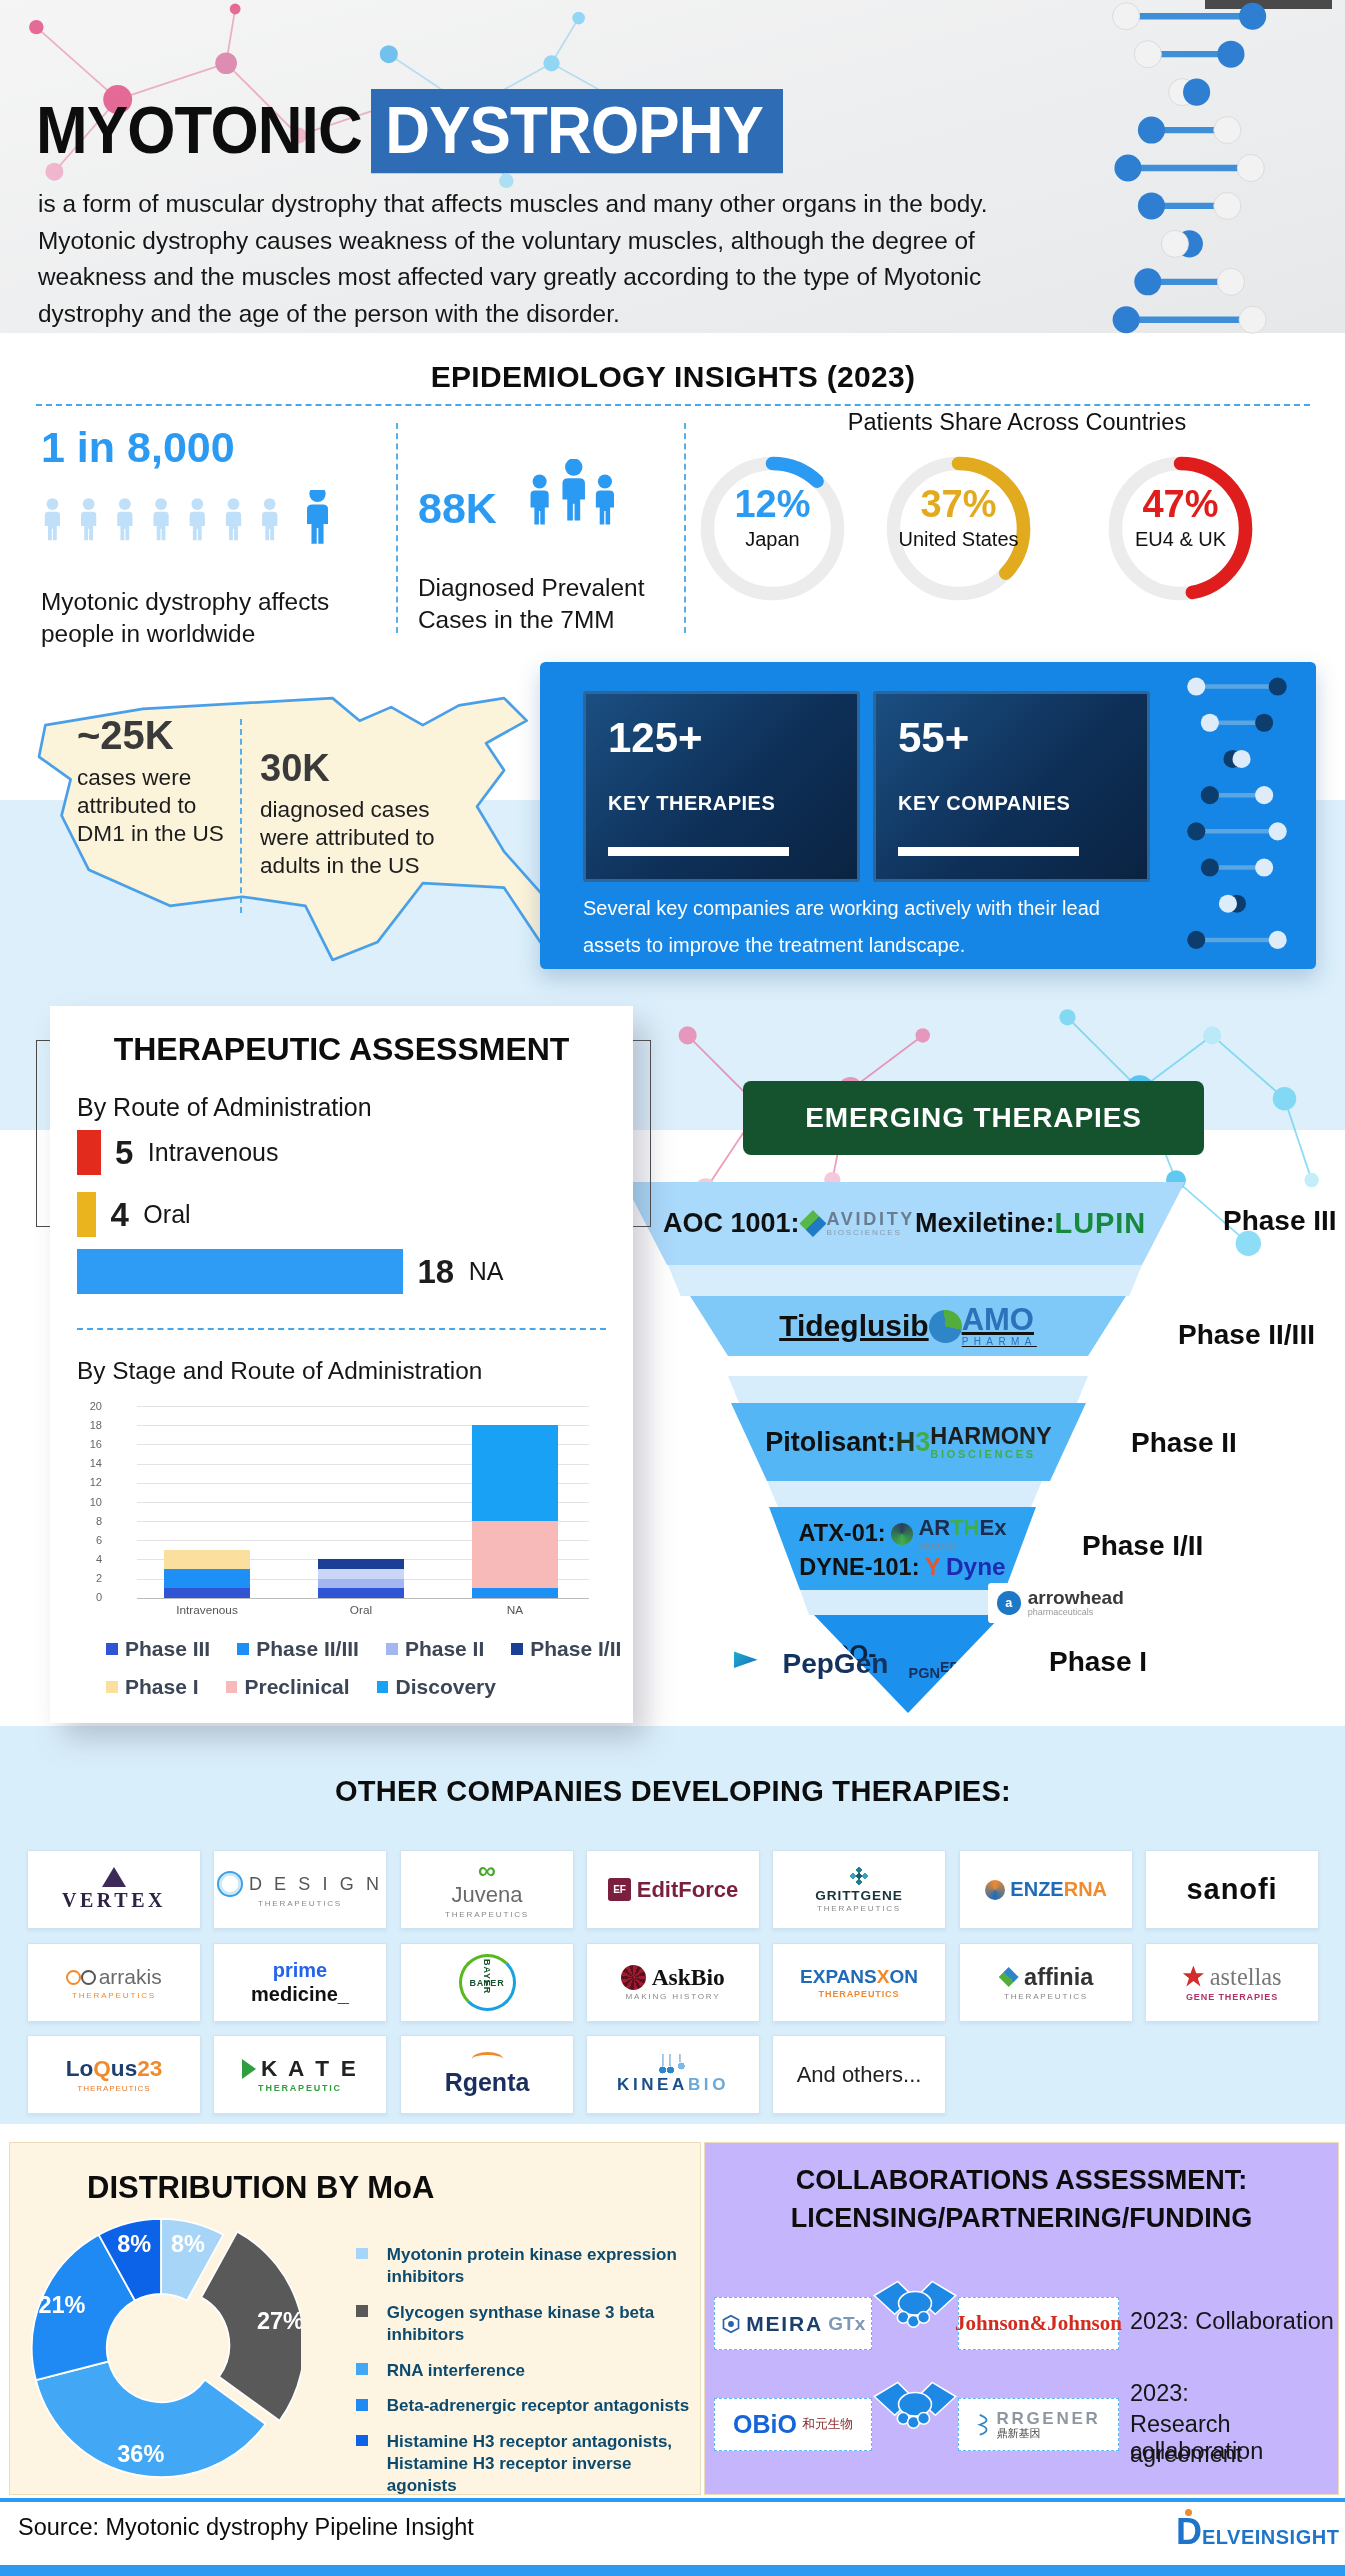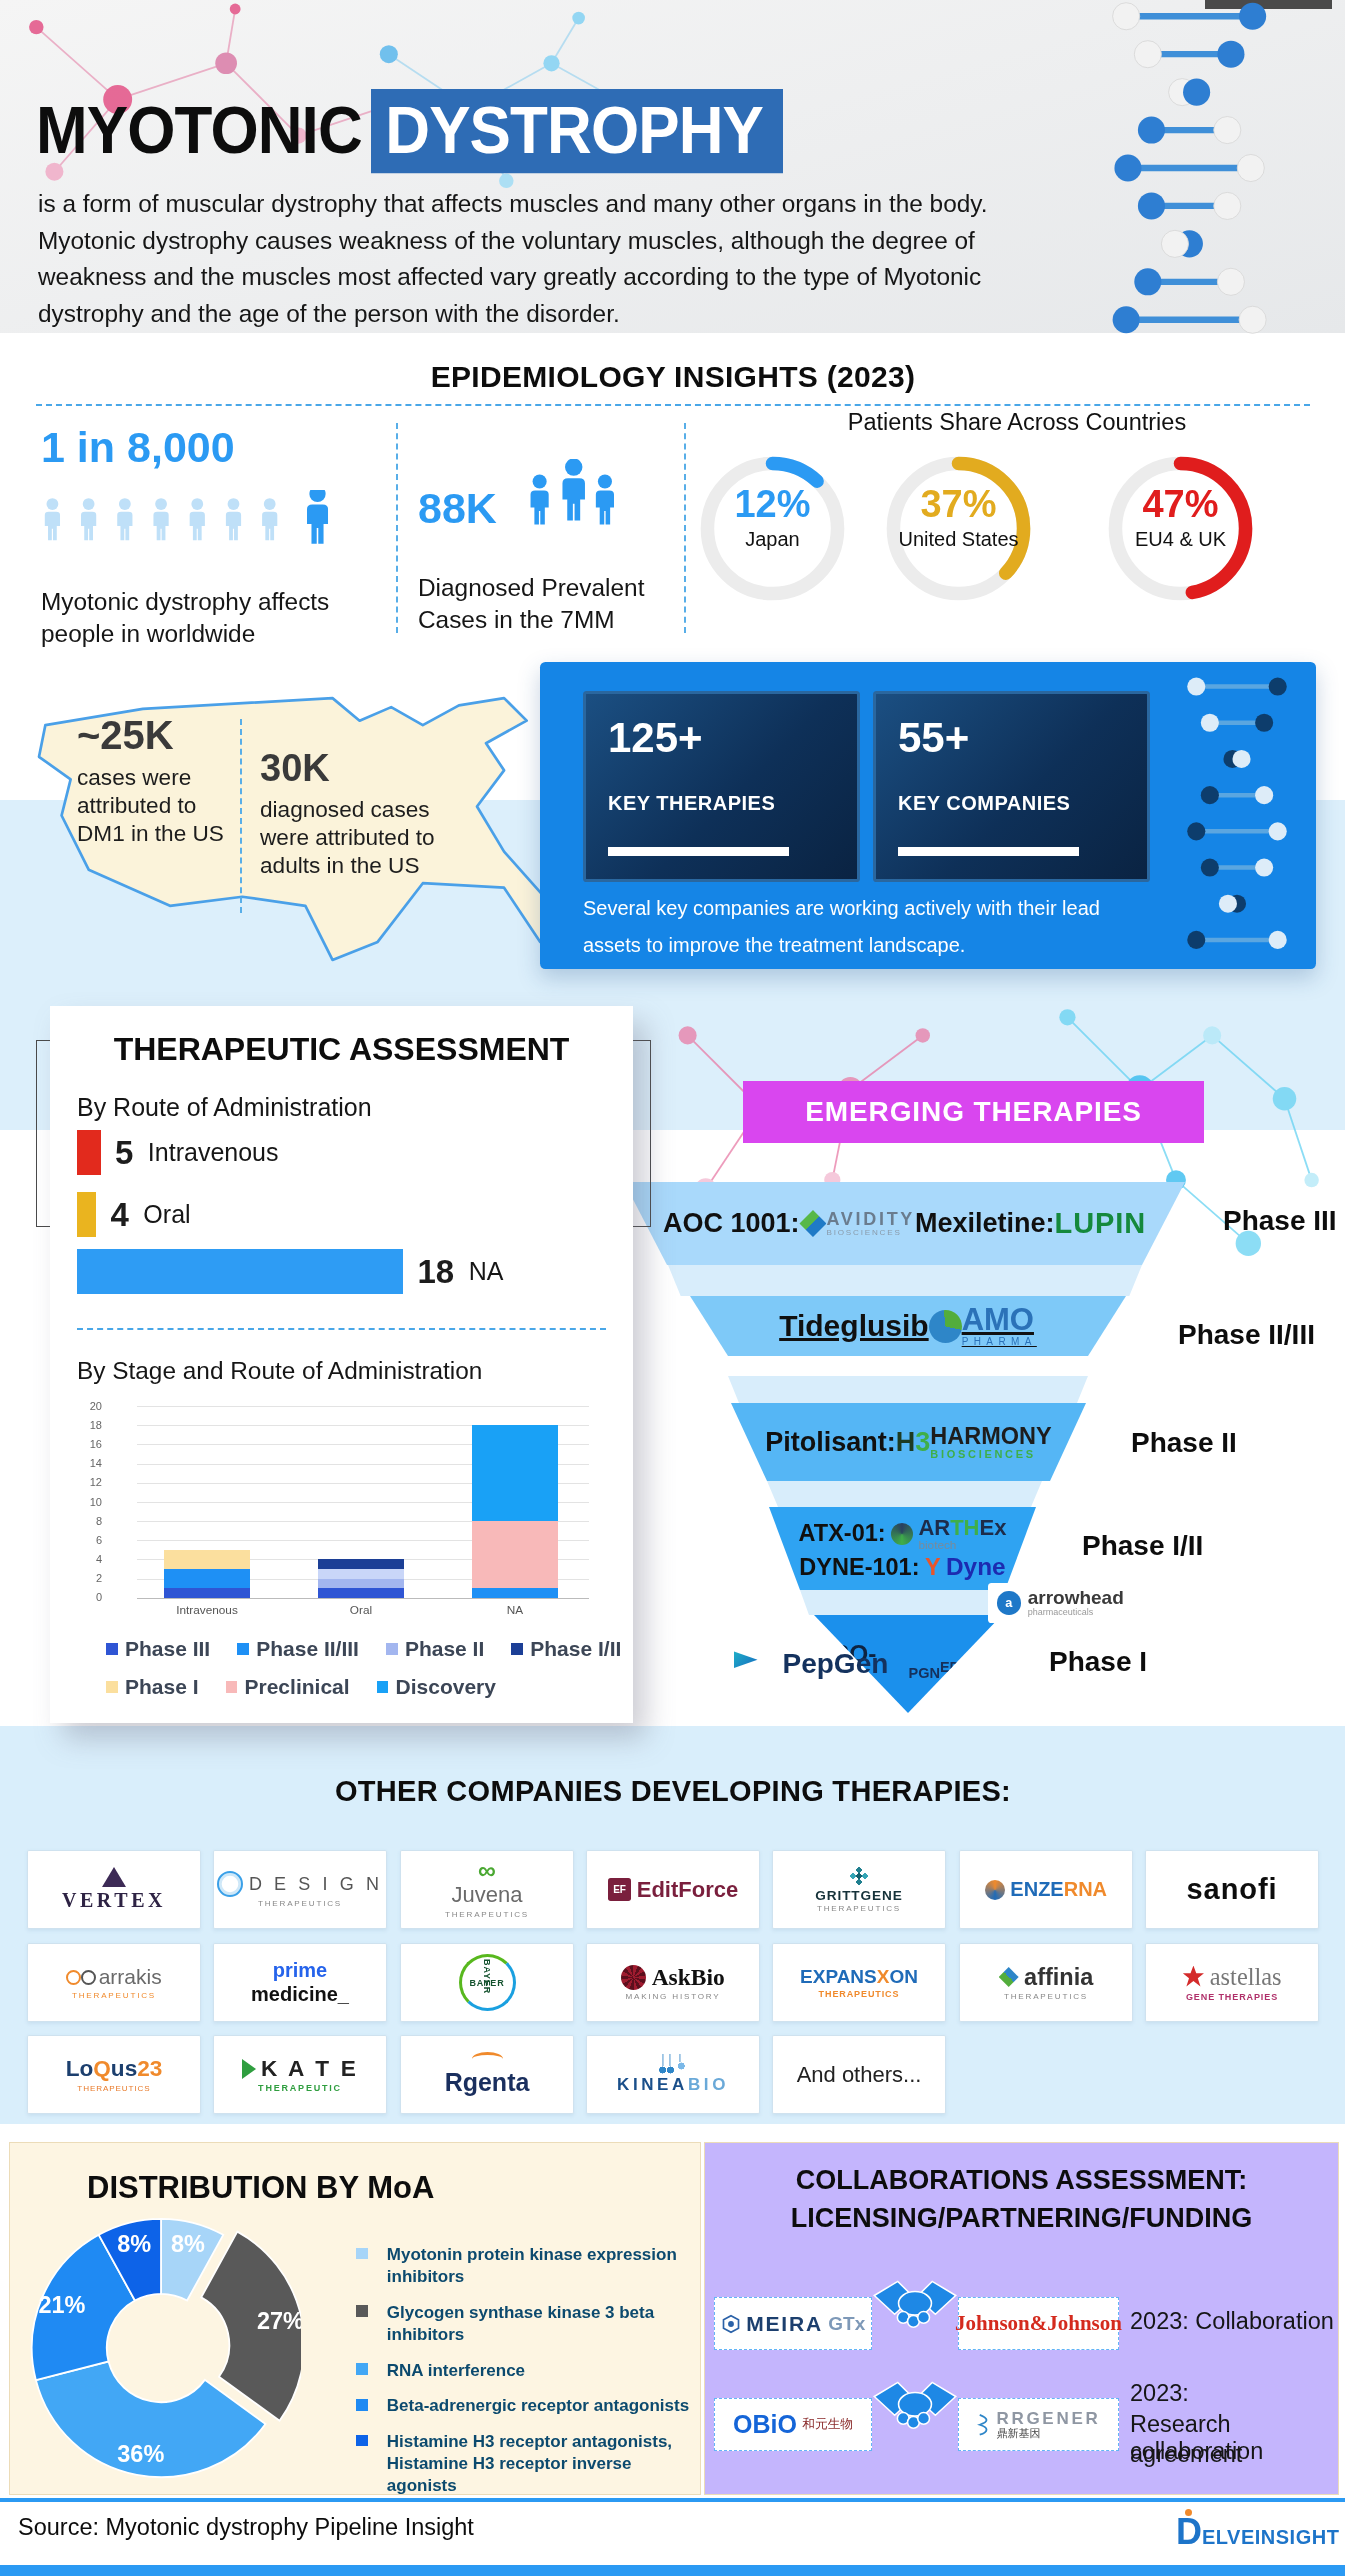--- a/index.html
+++ b/index.html
@@ -52,21 +52,21 @@
   .stage-plot{position:absolute;left:60px;top:0;width:452px;height:192px;}
   .gline{position:absolute;left:0;width:100%;height:0.9px;background:#e3e3e3;}
   .gzero{background:#bbb;}
   .ylab{position:absolute;width:25px;text-align:right;font-size:11px;color:#666;}
   .seg{position:absolute;width:86px;}
   .cat{position:absolute;top:197px;width:118px;margin-left:-59px;text-align:center;font-size:11.8px;color:#555;}
   .leg-row{position:absolute;left:56px;display:flex;gap:27px;}
   .leg-item{display:flex;align-items:center;gap:7.2px;font-size:21px;color:#3c4656;font-weight:600;}
   .leg-sq{width:11.8px;height:11.8px;flex:none;}
   
-  .black-box{left:743px;top:1081px;width:461px;height:62px;background:#d946ef;display:flex;align-items:center;justify-content:center;}
+  .black-box{left:743px;top:1081px;width:461px;height:74px;background:#14532d;display:flex;align-items:center;justify-content:center;border-radius:8px;}
   .black-box span{color:#fff;font-size:28px;font-weight:800;letter-spacing:0.9px;}
   .band{display:flex;align-items:center;justify-content:center;}
   .b1{left:624px;top:1182px;width:561px;height:83px;background:#a9d9fb;clip-path:polygon(0 0,100% 0,calc(100% - 43px) 100%,43px 100%);}
   .b2{left:690px;top:1296px;width:436px;height:60px;background:#7ec9f8;clip-path:polygon(0 0,100% 0,calc(100% - 38px) 100%,38px 100%);text-decoration:underline;}
   .b3{left:731px;top:1403px;width:355px;height:78px;background:#55b6f5;clip-path:polygon(0 0,100% 0,calc(100% - 36px) 100%,36px 100%);}
   .b4{left:769px;top:1507px;width:267px;height:83px;background:#2fa3f2;clip-path:polygon(0 0,100% 0,calc(100% - 31px) 100%,31px 100%);flex-direction:column;gap:1.8px;}
   .b5{left:814px;top:1615px;width:188px;height:98px;background:#1b90ec;clip-path:polygon(0 0,100% 0,50% 100%);
       display:flex;flex-direction:row;align-items:center;padding-top:7.2px;box-sizing:border-box;}
   .conn{background:#d8edfb;}
   .c1{left:668px;top:1265px;width:474px;height:31px;clip-path:polygon(0 0,100% 0,calc(100% - 12.7px) 100%,12.7px 100%);}

